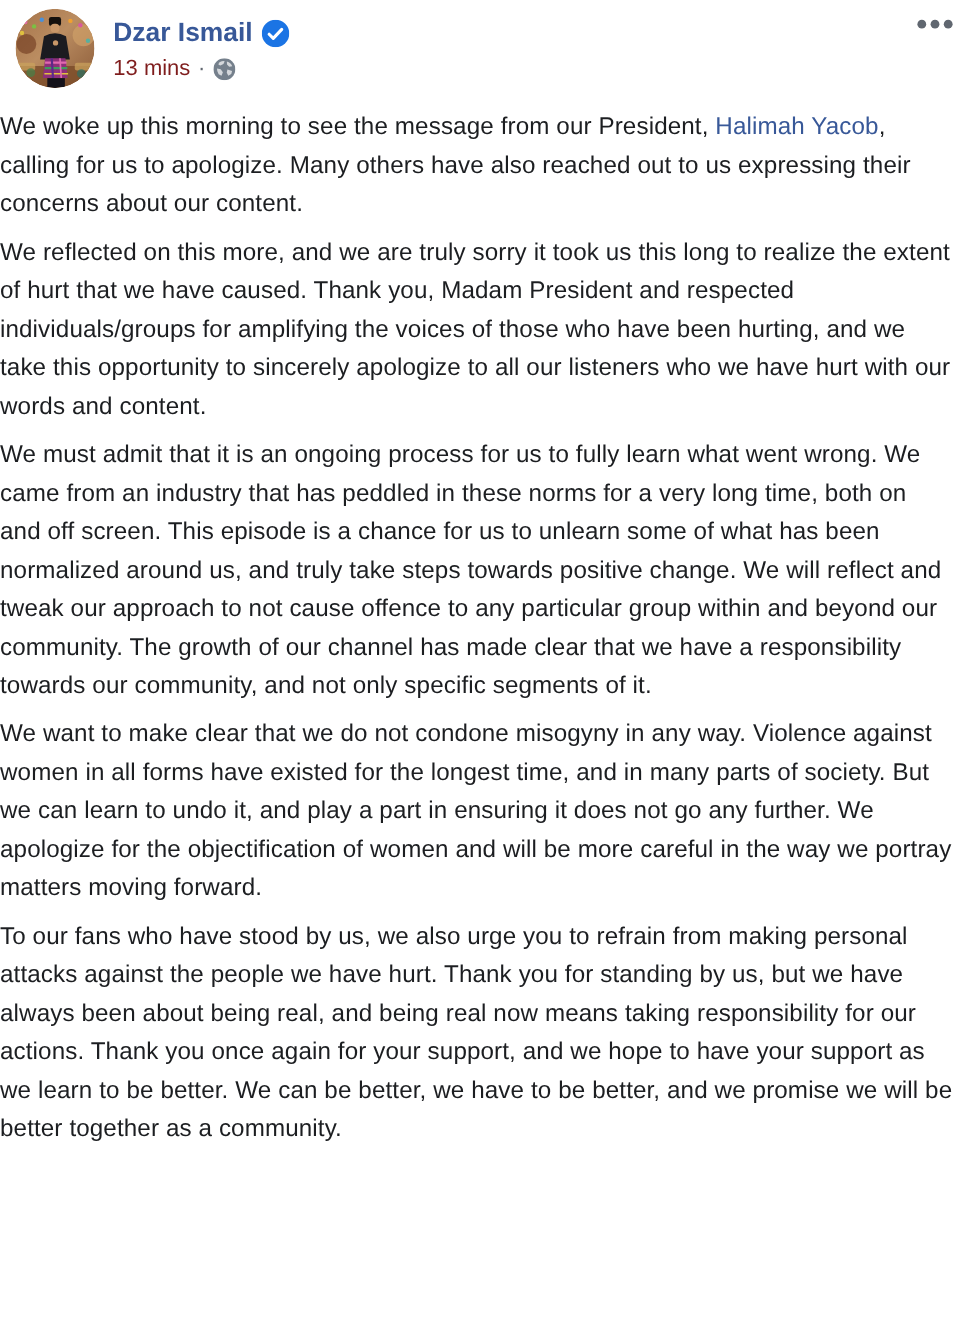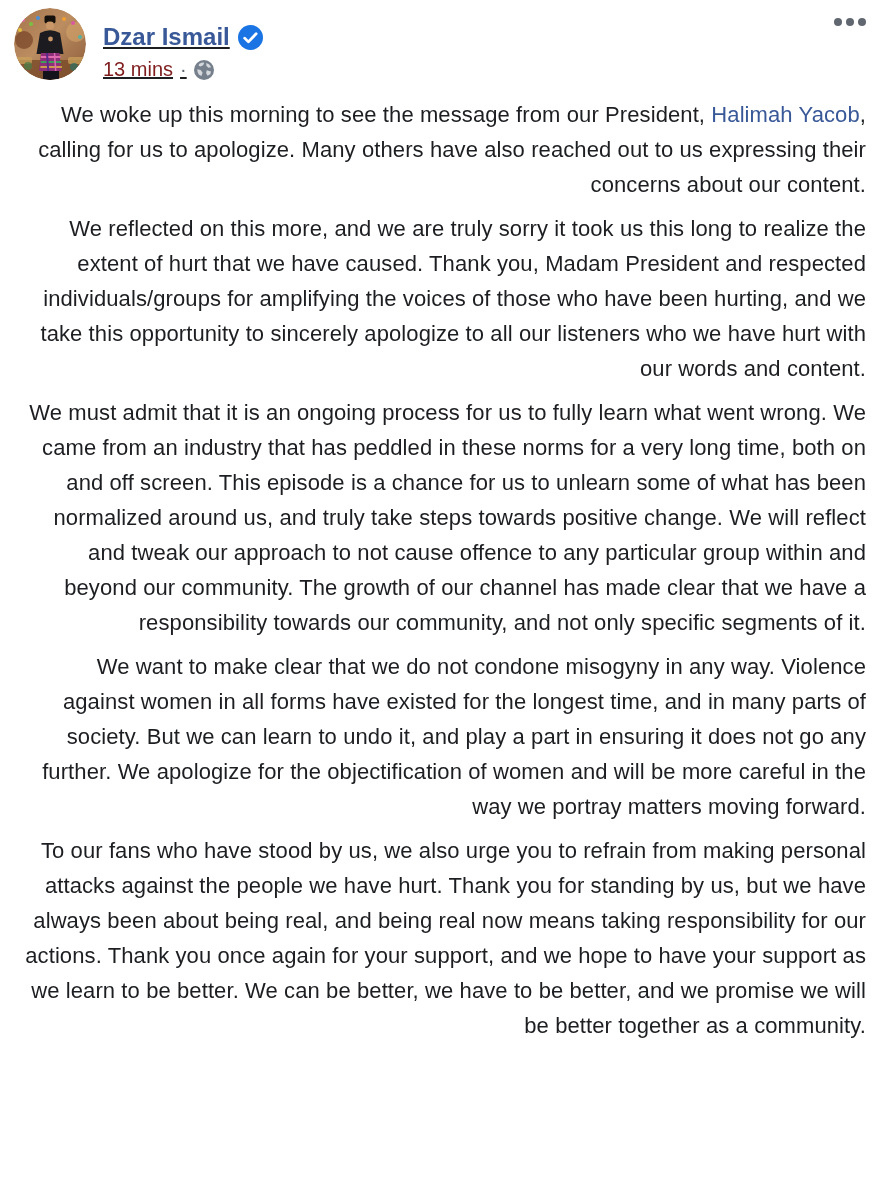--- a/index.html
+++ b/index.html
@@ -14,24 +14,23 @@
     color: #1c1e21;
   }
   .post {
     position: relative;
     width: 884px;
     background: #ffffff;
   }
   
   .post-header {
     display: flex;
-    align-items: flex-end;
+    align-items: flex-start;
     padding: 8px 14px 0 14px;
     position: relative;
-    text-decoration: underline;
   }
   .avatar {
     width: 72px;
     height: 72px;
     border-radius: 50%;
     overflow: hidden;
     flex: 0 0 72px;
     cursor: pointer;
   }
   .avatar svg { display: block; width: 72px; height: 72px; }
@@ -79,26 +78,25 @@
     cursor: pointer;
   }
   .menu-button .dot {
     width: 8px;
     height: 8px;
     border-radius: 50%;
     background: #606770;
   }
   
   .post-body {
-    padding: 17px 18px 0 24px;
+    padding: 17px 18px 0 0;
     font-size: 22px;
     line-height: 35px;
     color: #1c1e21;
     letter-spacing: 0.1px;
-    text-align: right;
   }
   .post-body p {
     margin: 0 0 9px 0;
   }
   .inline-link {
     color: #385898;
     text-decoration: none;
     cursor: pointer;
   }
 </style>

